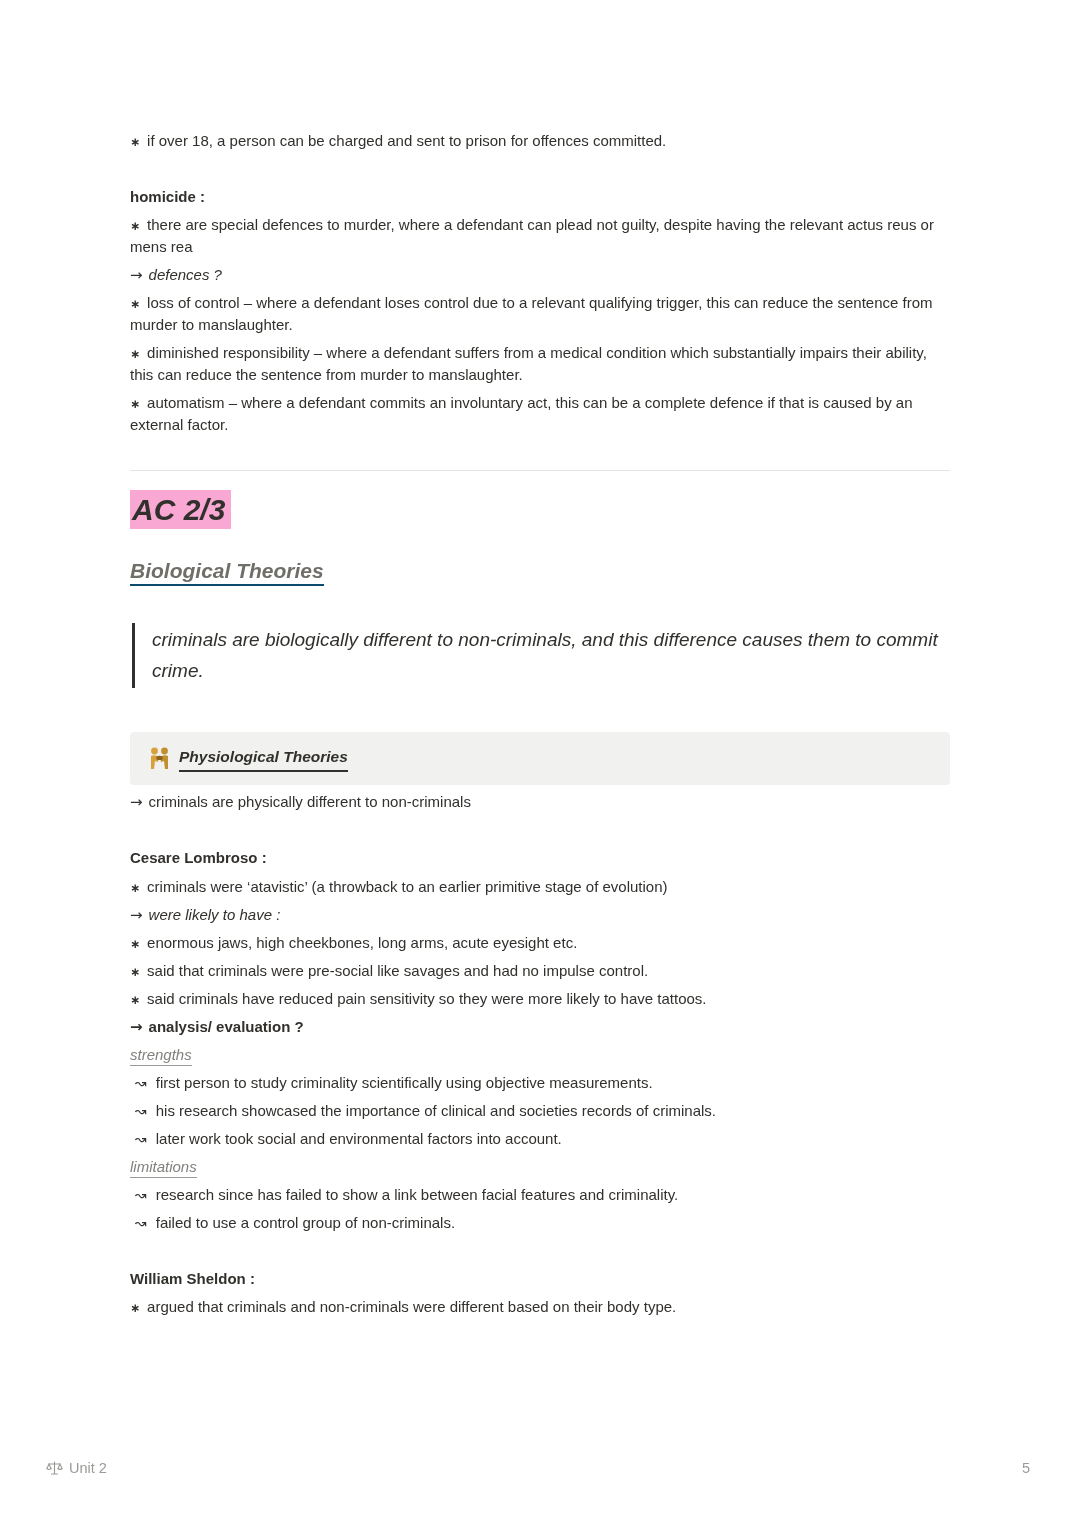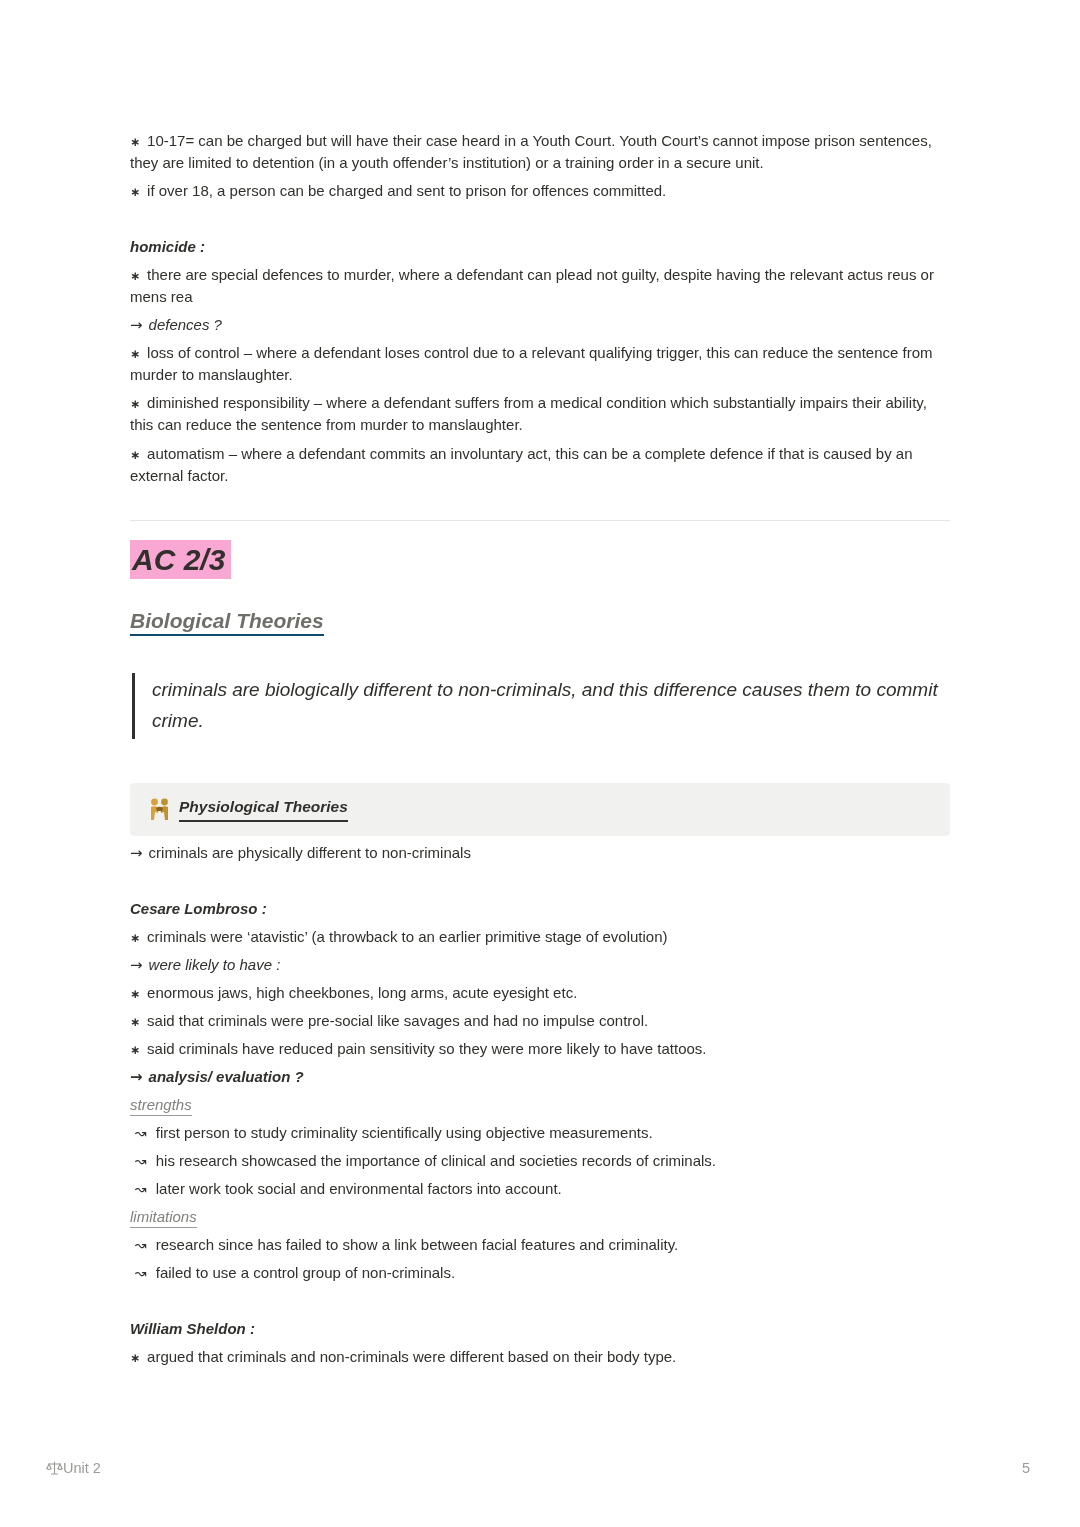--- a/index.html
+++ b/index.html
@@ -15,21 +15,21 @@
   .gap-top { margin-top: 34px !important; }
   .star {
     font-size: 12px; font-weight: bold; margin-right: 7px;
     font-family: "DejaVu Sans", sans-serif;
   }
   .squig {
     font-size: 14px; margin-right: 9px; margin-left: 5px;
     font-family: "DejaVu Sans", sans-serif;
   }
   .arrow { margin-right: 6px; font-family: "DejaVu Sans", sans-serif; }
-  .bold-ital { font-weight: bold; font-style: italic; }
+  .bold-ital { font-weight: bold; }
   .ital { font-style: italic; }
   .divider { border: none; border-top: 1px solid #e6e5e3; margin: 33px 0 20px 0; }
   .h1 { font-size: 30px; font-weight: bold; font-style: italic; line-height: 1.25; margin: 0 0 14px 0; }
   .h1 .hl { background: #f9a8d4; padding: 3px 6px 3px 2px; }
   .h2 {
     font-size: 21px; font-weight: bold; font-style: italic; color: #6f6e69;
     margin: 14px 0 18px 0; display: inline-block;
   }
   .h2 .ul { border-bottom: 2px solid #0c4a6e; padding-bottom: 2px; }
   .quote {
@@ -49,29 +49,28 @@
   .sub-label {
     color: #82817d; font-style: italic; display: inline-block;
     border-bottom: 1px solid #9b9a97; line-height: 1.25;
   }
   .sub-label-wrap { margin: 9px 0; }
   .footer {
     position: absolute; left: 46px; right: 50px; top: 1458px;
     display: flex; justify-content: space-between; align-items: center;
     color: #9b9a97; font-size: 14.5px;
   }
-  .footer-left { display: flex; align-items: center; }
+  .footer-left { display: flex; align-items: center; gap: 6px; }
   .icon-svg { display: inline-block; vertical-align: middle; }
 </style>
 </head>
 <body>
 
 <div class="content">
 
-  <p class="block"><span class="star">∗</span><span>10-17= can be charged but will have their case heard in a Youth Court. Youth Court’s cannot impose prison sentences, they are limited to detention (in a youth offender’s institution) or a training order in a secure unit.</span></p>
   <p class="block"><span class="star">∗</span><span>if over 18, a person can be charged and sent to prison for offences committed.</span></p>
 
   <p class="block bold-ital gap-top">homicide :</p>
   <p class="block"><span class="star">∗</span><span>there are special defences to murder, where a defendant can plead not guilty, despite having the relevant actus reus or mens rea</span></p>
   <p class="block ital"><span class="arrow">→</span><span>defences ?</span></p>
   <p class="block"><span class="star">∗</span><span>loss of control – where a defendant loses control due to a relevant qualifying trigger, this can reduce the sentence from murder to manslaughter.</span></p>
   <p class="block"><span class="star">∗</span><span>diminished responsibility – where a defendant suffers from a medical condition which substantially impairs their ability, this can reduce the sentence from murder to manslaughter.</span></p>
   <p class="block"><span class="star">∗</span><span>automatism – where a defendant commits an involuntary act, this can be a complete defence if that is caused by an external factor.</span></p>
 
   <hr class="divider">

